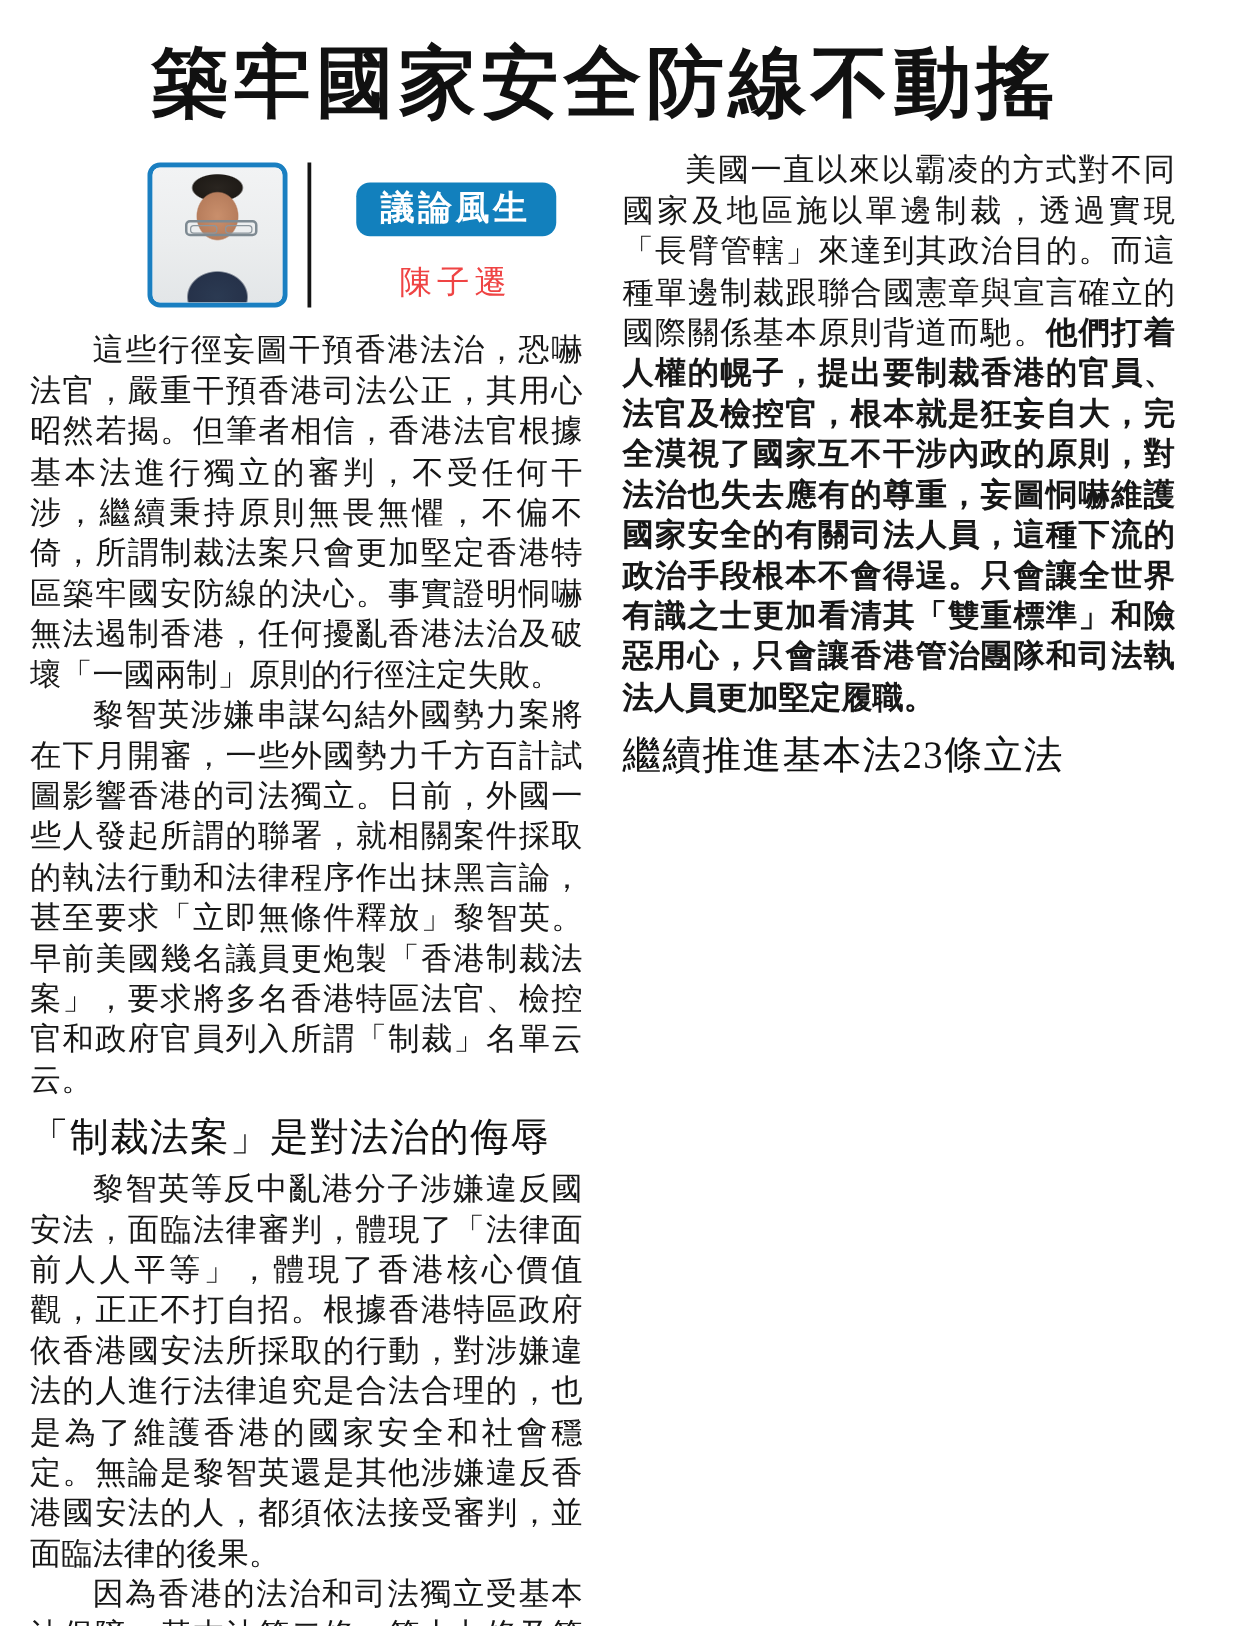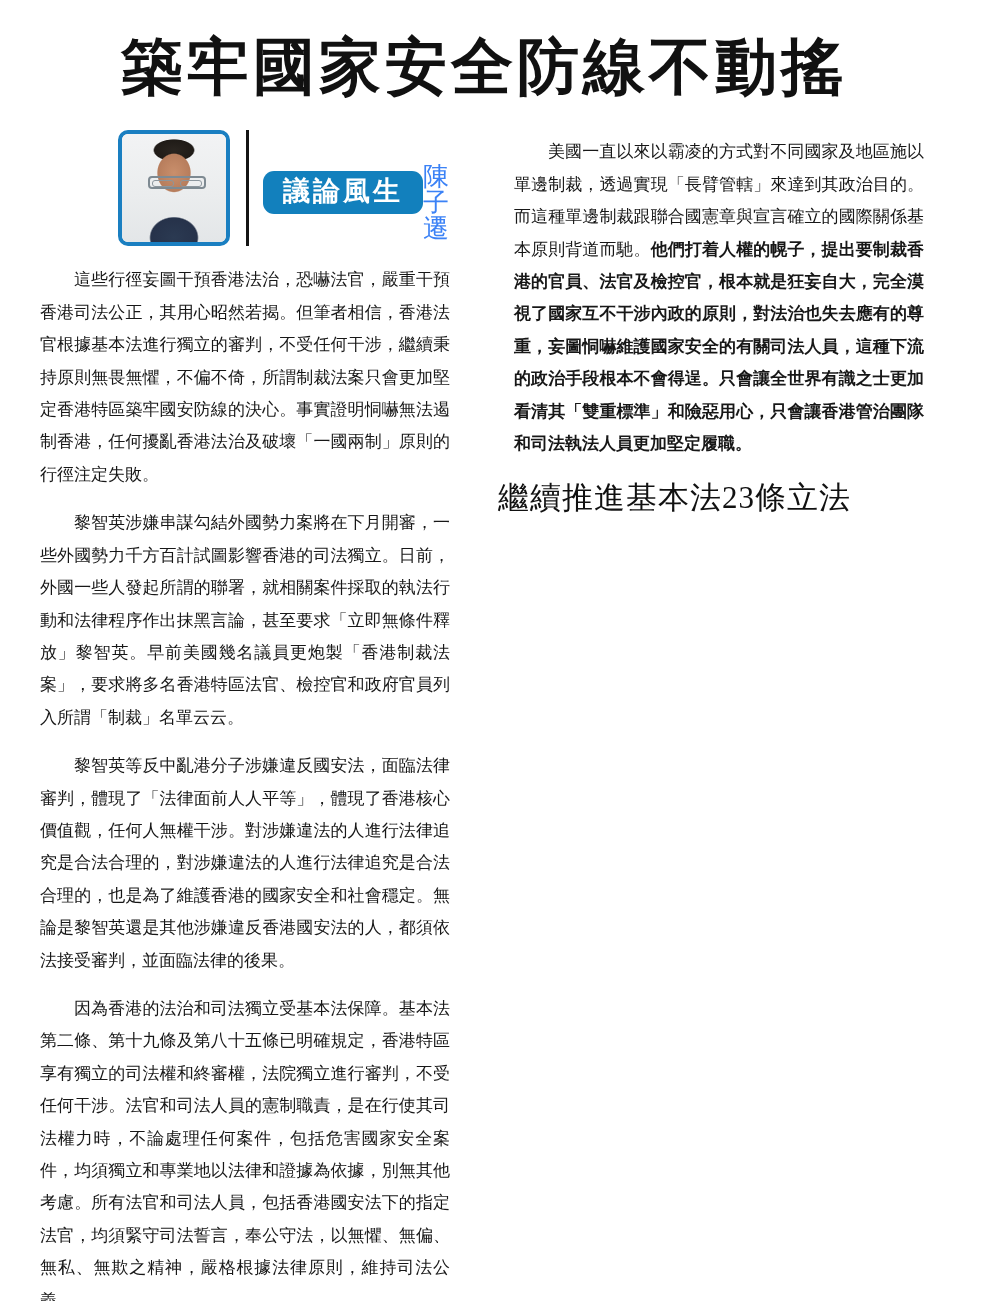--- a/index.html
+++ b/index.html
@@ -99,50 +99,51 @@
 
   .divider-rule {
     width: 3px;
     background: #141414;
     margin: 0 14px 0 16px;
     flex: 0 0 3px;
     height: 116px;
   }
   .byline-text {
     display: flex;
+    flex-direction: column;
     justify-content: center;
     align-items: center;
     flex: 1 1 auto;
     padding-top: 6px;
   }
   .column-banner {
     background: #1280bd;
     color: #ffffff;
     font-family: "Liberation Serif", "DejaVu Serif", serif;
     font-weight: 700;
     font-size: 27px;
     letter-spacing: 3px;
     padding: 7px 20px 9px 20px;
     border-radius: 11px;
     line-height: 1;
     white-space: nowrap;
   }
   .author-name {
     margin-top: 24px;
-    font-family: Liberation Mono, monospace;
+    font-family: Liberation Serif, serif;
     font-size: 26px;
     letter-spacing: 4px;
-    color: #3b82f6;
+    color: #ef4444;
     line-height: 1;
   }
 
   
   p.para {
-    margin: 16px;
-    font-size: 17px;
+    margin: 0;
+    font-size: 25px;
     line-height: 32.4px;
     text-align: justify;
     text-justify: inter-ideograph;
     text-indent: 2em;
     letter-spacing: 0px;
     color: #171717;
     word-break: break-all;
   }
 
   h2.section-head {
@@ -177,22 +178,23 @@
       <div class="byline-text">
         <div class="column-banner">議論風生</div>
         <div class="author-name">陳子遷</div>
       </div>
     </div>
 
     <p class="para">這些行徑妄圖干預香港法治，恐嚇法官，嚴重干預香港司法公正，其用心昭然若揭。但筆者相信，香港法官根據基本法進行獨立的審判，不受任何干涉，繼續秉持原則無畏無懼，不偏不倚，所謂制裁法案只會更加堅定香港特區築牢國安防線的決心。事實證明恫嚇無法遏制香港，任何擾亂香港法治及破壞「一國兩制」原則的行徑注定失敗。</p>
 
     <p class="para">黎智英涉嫌串謀勾結外國勢力案將在下月開審，一些外國勢力千方百計試圖影響香港的司法獨立。日前，外國一些人發起所謂的聯署，就相關案件採取的執法行動和法律程序作出抹黑言論，甚至要求「立即無條件釋放」黎智英。早前美國幾名議員更炮製「香港制裁法案」，要求將多名香港特區法官、檢控官和政府官員列入所謂「制裁」名單云云。</p>
 
-
-    <p class="para">黎智英等反中亂港分子涉嫌違反國安法，面臨法律審判，體現了「法律面前人人平等」，體現了香港核心價值觀，任何人無權干涉。對涉嫌違法的人進行法律追究是合法合理的，對涉嫌違法的人進行法律追究是合法合理的，也是為了維護香港的國家安全和社會穩定。無論是黎智英還是其他涉嫌違反香港國安法的人，都須依法接受審判，並面臨法律的後果。</p>
+    <h2 class="section-head">「制裁法案」是對法治的侮辱</h2>
+
+    <p class="para">黎智英等反中亂港分子涉嫌違反國安法，面臨法律審判，體現了「法律面前人人平等」，體現了香港核心價值觀，正正不打自招。根據香港特區政府依香港國安法所採取的行動，對涉嫌違法的人進行法律追究是合法合理的，也是為了維護香港的國家安全和社會穩定。無論是黎智英還是其他涉嫌違反香港國安法的人，都須依法接受審判，並面臨法律的後果。</p>
 
     <p class="para">因為香港的法治和司法獨立受基本法保障。基本法第二條、第十九條及第八十五條已明確規定，香港特區享有獨立的司法權和終審權，法院獨立進行審判，不受任何干涉。法官和司法人員的憲制職責，是在行使其司法權力時，不論處理任何案件，包括危害國家安全案件，均須獨立和專業地以法律和證據為依據，別無其他考慮。所有法官和司法人員，包括香港國安法下的指定法官，均須緊守司法誓言，奉公守法，以無懼、無偏、無私、無欺之精神，嚴格根據法律原則，維持司法公義。</p>
   </div>
 
   <div class="col col-right">
 
     <p class="para"><span>美國一直以來以霸凌的方式對不同國家及地區施以單邊制裁，透過實現「長臂管轄」來達到其政治目的。而這種單邊制裁跟聯合國憲章與宣言確立的國際關係基本原則背道而馳。</span><strong>他們打着人權的幌子，提出要制裁香港的官員、法官及檢控官，根本就是狂妄自大，完全漠視了國家互不干涉內政的原則，對法治也失去應有的尊重，妄圖恫嚇維護國家安全的有關司法人員，這種下流的政治手段根本不會得逞。只會讓全世界有識之士更加看清其「雙重標準」和險惡用心，只會讓香港管治團隊和司法執法人員更加堅定履職。</strong></p>
 
 
 

